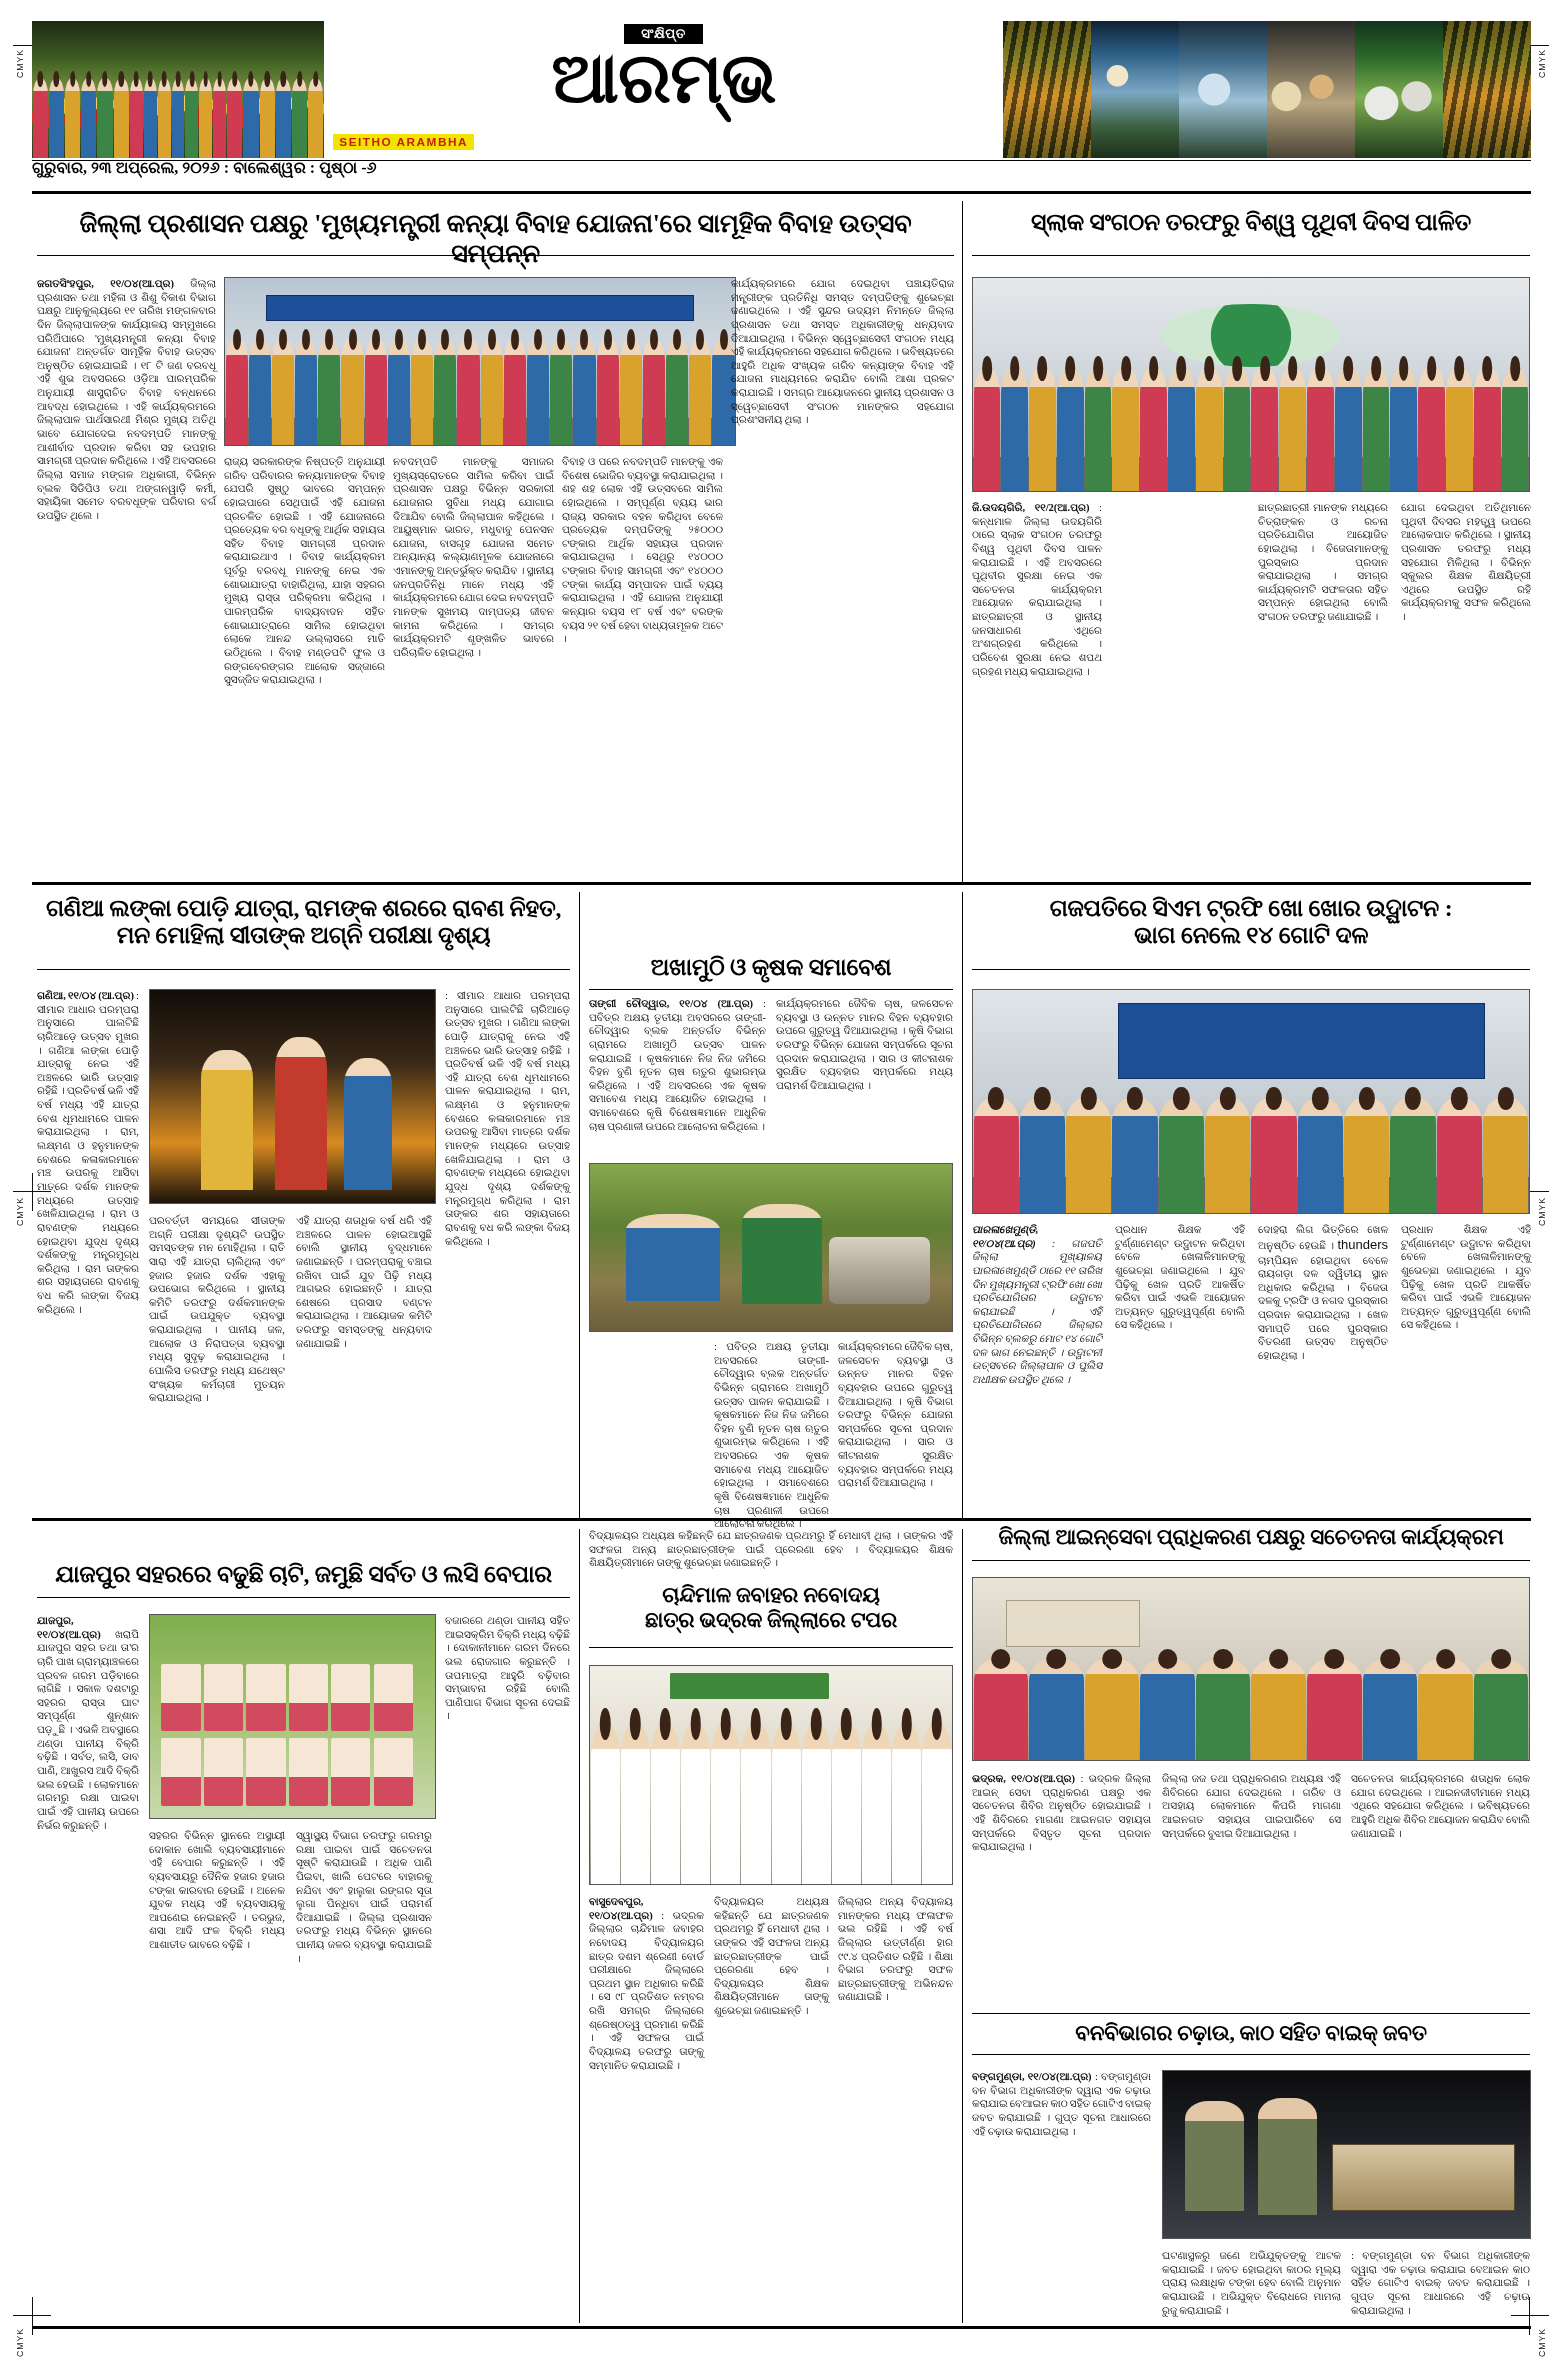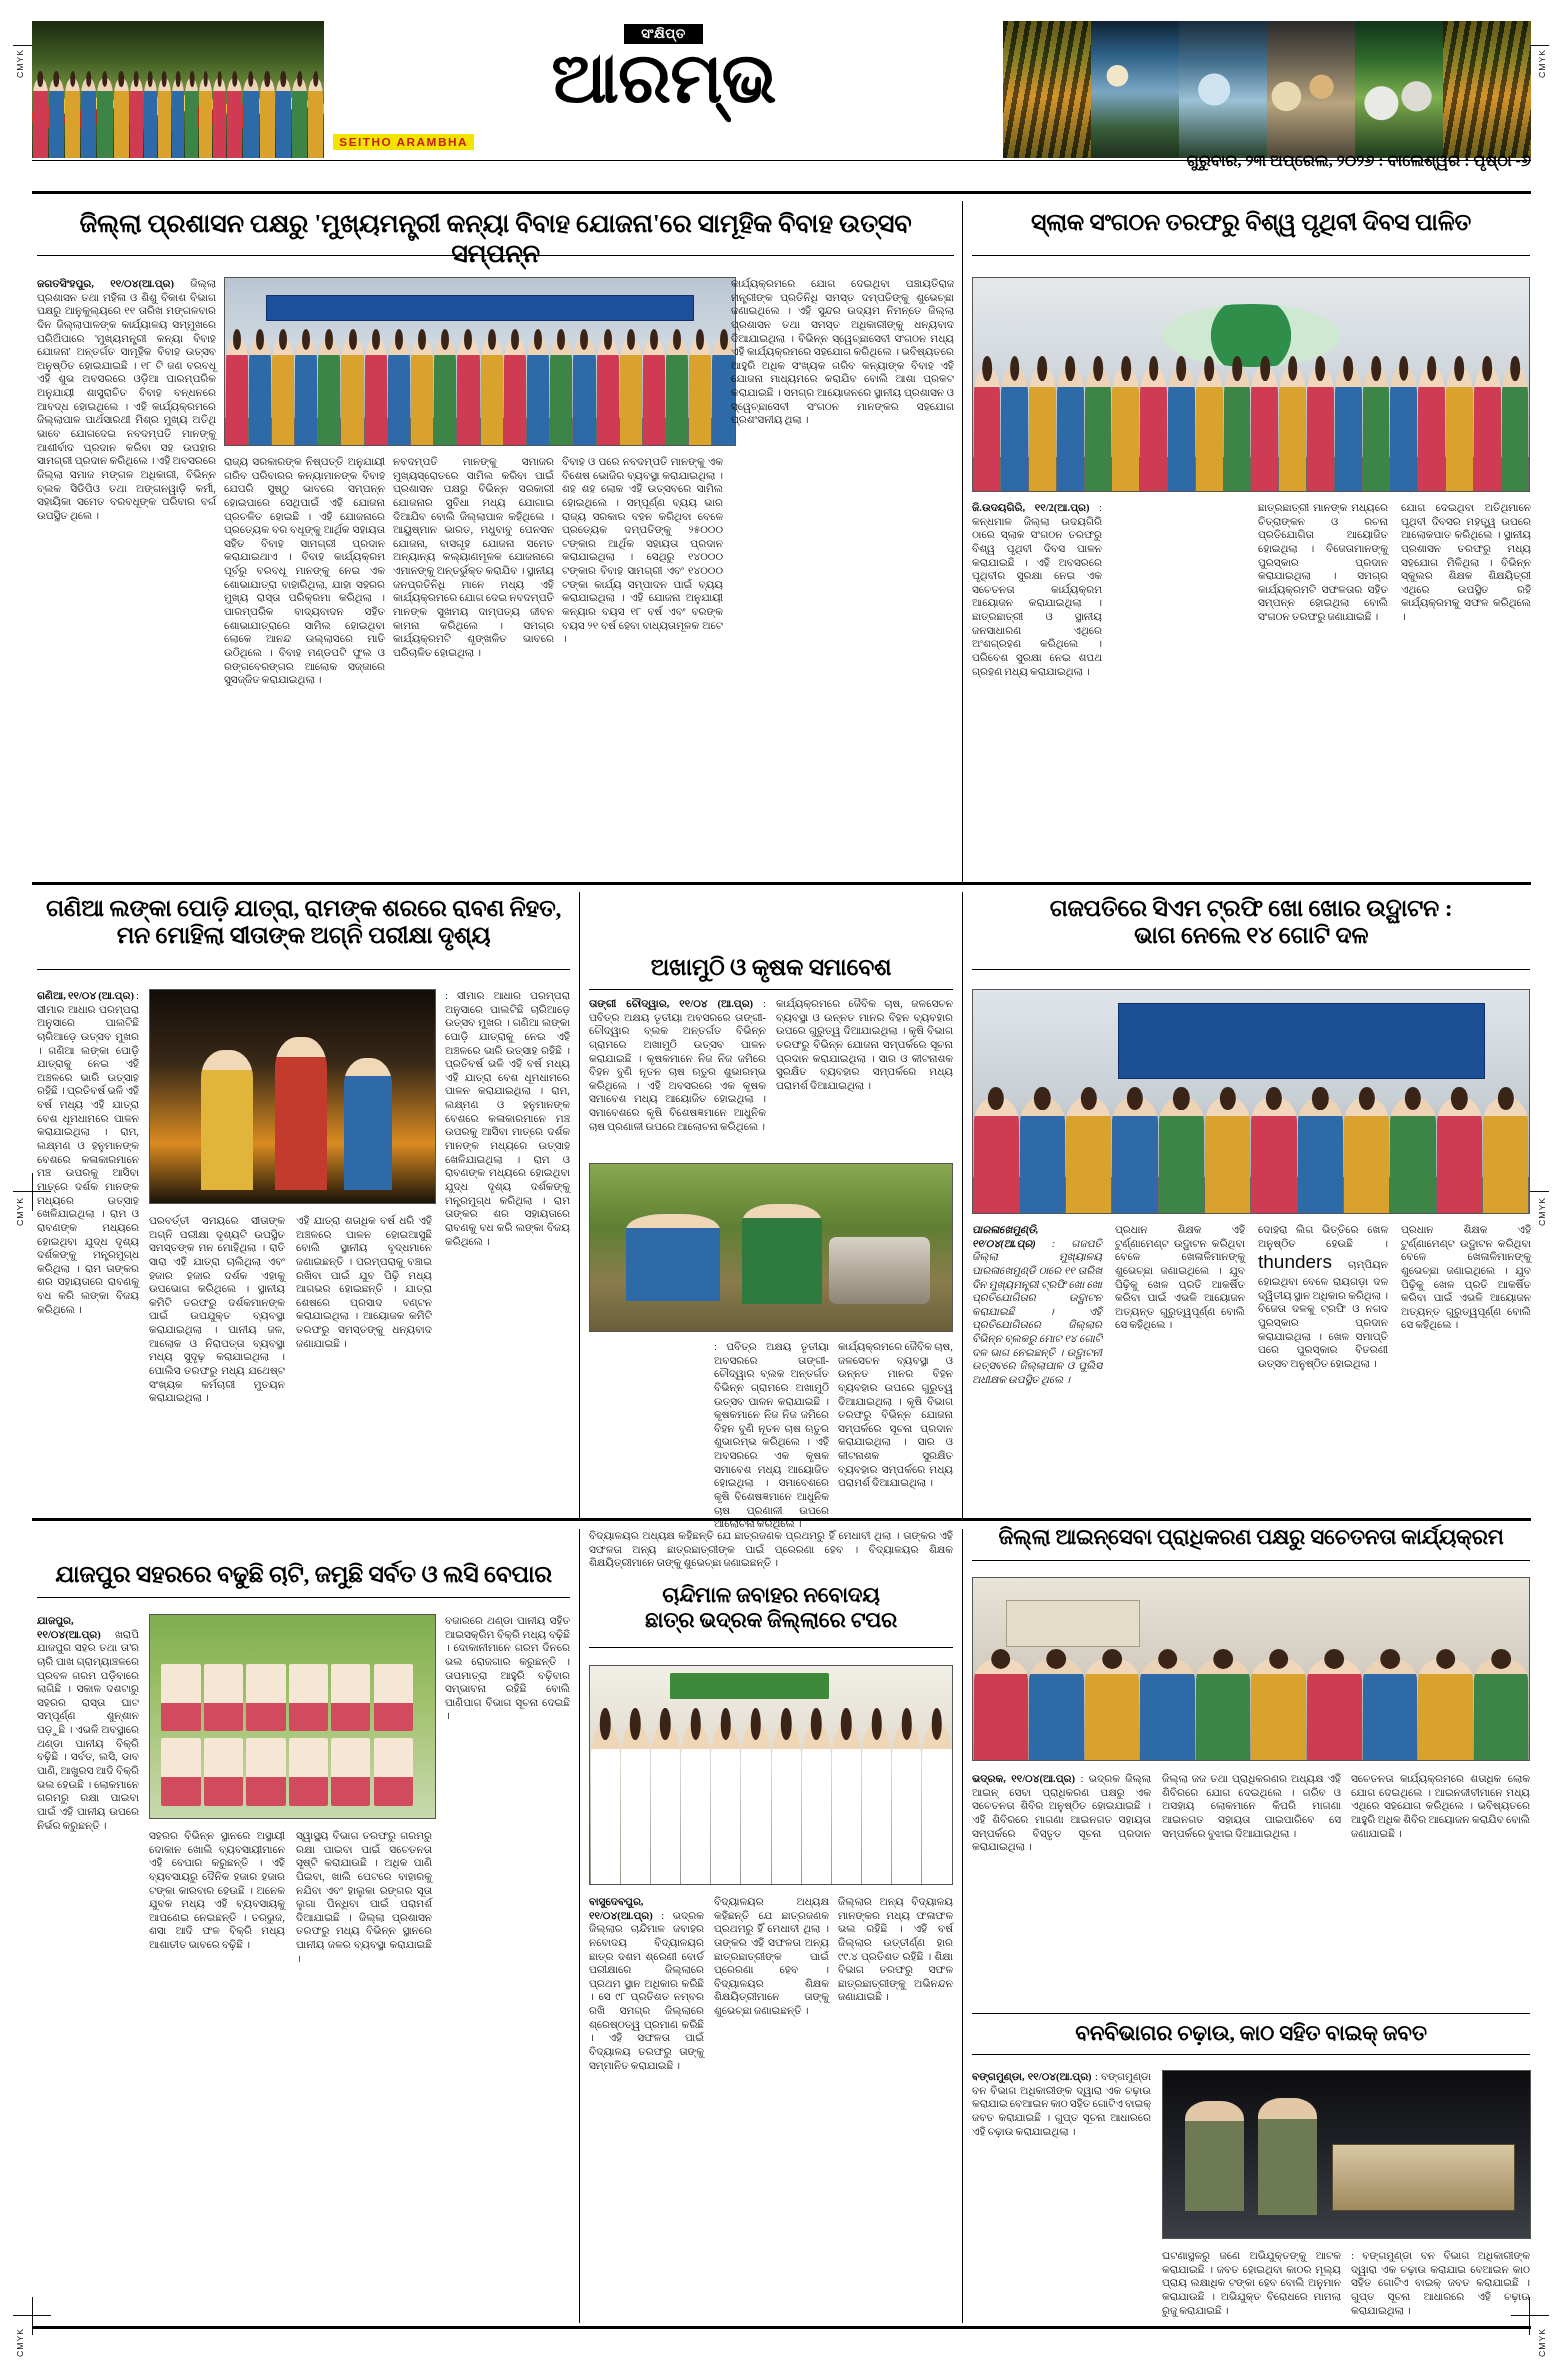--- a/index.html
+++ b/index.html
@@ -222,21 +222,21 @@
             <div class="ph ph-d"></div>
           </div>
         <div class="cell">
             <div class="ph ph-e"></div>
           </div>
       </div>
     </div>
   </div>
 
   <div class="rule hr-thin" style="left:32px; top:160px; width:1499px;"></div>
-  <div class="block" style="left:32px; top:152px; width:1499px; text-align:right;">
+  <div class="block" style="left:32px; top:159px; width:1499px; text-align:left;">
     <span style="font-family:'Liberation Serif',serif; font-size:16px; font-weight:bold;">ଗୁରୁବାର, ୨୩ ଅପ୍ରେଲ, ୨୦୨୬ : ବାଲେଶ୍ୱର : ପୃଷ୍ଠା -୬</span>
   </div>
   <div class="rule hr-thick" style="left:32px; top:191px; width:1499px;"></div>
 
   <div class="rule vr" style="left:962px; top:201px; height:681px;"></div>
 
   <div class="block" style="left:37px; top:209px; width:917px;">
     <div class="hl hl-xl">ଜିଲ୍ଲା ପ୍ରଶାସନ ପକ୍ଷରୁ 'ମୁଖ୍ୟମନ୍ତ୍ରୀ କନ୍ୟା ବିବାହ ଯୋଜନା'ରେ ସାମୂହିକ ବିବାହ ଉତ୍ସବ ସମ୍ପନ୍ନ</div>
   </div>
   <div class="rule hr-thin" style="left:37px; top:255px; width:917px;"></div>
@@ -426,21 +426,21 @@
   <div class="block body-txt" style="left:972px; top:1223px; width:130px; height:287px;font-style:italic;">
     <p><span class="dateline">ପାରଳାଖେମୁଣ୍ଡି, ୧୧/୦୪(ଆ.ପ୍ର)</span>
        <span>: ଗଜପତି ଜିଲ୍ଲା ମୁଖ୍ୟାଳୟ ପାରଳାଖେମୁଣ୍ଡି ଠାରେ ୧୧ ତାରିଖ ଦିନ ମୁଖ୍ୟମନ୍ତ୍ରୀ ଟ୍ରଫି ଖୋ ଖୋ ପ୍ରତିଯୋଗିତାର ଉଦ୍ଘାଟନ କରାଯାଇଛି । ଏହି ପ୍ରତିଯୋଗିତାରେ ଜିଲ୍ଲାର ବିଭିନ୍ନ ବ୍ଲକରୁ ମୋଟ ୧୪ ଗୋଟି ଦଳ ଭାଗ ନେଇଛନ୍ତି । ଉଦ୍ଘାଟନୀ ଉତ୍ସବରେ ଜିଲ୍ଲାପାଳ ଓ ପୁଲିସ ଅଧୀକ୍ଷକ ଉପସ୍ଥିତ ଥିଲେ ।</span></p>
   </div>
   <div class="block body-txt" style="left:1115px; top:1223px; width:130px; height:287px;">
     <p>ପ୍ରଧାନ ଶିକ୍ଷକ ଏହି ଟୁର୍ଣ୍ଣାମେଣ୍ଟ ଉଦ୍ଘାଟନ କରିଥିବା ବେଳେ ଖେଳାଳିମାନଙ୍କୁ ଶୁଭେଚ୍ଛା ଜଣାଇଥିଲେ । ଯୁବ ପିଢ଼ିକୁ ଖେଳ ପ୍ରତି ଆକର୍ଷିତ କରିବା ପାଇଁ ଏଭଳି ଆୟୋଜନ ଅତ୍ୟନ୍ତ ଗୁରୁତ୍ୱପୂର୍ଣ୍ଣ ବୋଲି ସେ କହିଥିଲେ ।</p>
   </div>
   <div class="block body-txt" style="left:1258px; top:1223px; width:130px; height:287px;">
     <p>
       <span>ଦୋହରା ଲିଗ ଭିତ୍ତିରେ ଖେଳ ଅନୁଷ୍ଠିତ ହେଉଛି ।</span>
-      <span style="font-family:'Liberation Sans',sans-serif; font-size:19px;">thunders</span>
+      <span style="font-family:'Liberation Sans',sans-serif; font-size:13px;">thunders</span>
       <span>ଚାମ୍ପିୟନ ହୋଇଥିବା ବେଳେ ରାୟଗଡ଼ା ଦଳ ଦ୍ୱିତୀୟ ସ୍ଥାନ ଅଧିକାର କରିଥିଲା । ବିଜେତା ଦଳକୁ ଟ୍ରଫି ଓ ନଗଦ ପୁରସ୍କାର ପ୍ରଦାନ କରାଯାଇଥିଲା । ଖେଳ ସମାପ୍ତି ପରେ ପୁରସ୍କାର ବିତରଣୀ ଉତ୍ସବ ଅନୁଷ୍ଠିତ ହୋଇଥିଲା ।</span>
     </p>
   </div>
   <div class="block body-txt" style="left:1401px; top:1223px; width:130px; height:287px;">
     <p>ପ୍ରଧାନ ଶିକ୍ଷକ ଏହି ଟୁର୍ଣ୍ଣାମେଣ୍ଟ ଉଦ୍ଘାଟନ କରିଥିବା ବେଳେ ଖେଳାଳିମାନଙ୍କୁ ଶୁଭେଚ୍ଛା ଜଣାଇଥିଲେ । ଯୁବ ପିଢ଼ିକୁ ଖେଳ ପ୍ରତି ଆକର୍ଷିତ କରିବା ପାଇଁ ଏଭଳି ଆୟୋଜନ ଅତ୍ୟନ୍ତ ଗୁରୁତ୍ୱପୂର୍ଣ୍ଣ ବୋଲି ସେ କହିଥିଲେ ।</p>
   </div>
 
   <div class="rule hr-thick" style="left:32px; top:1518px; width:1499px;"></div>
 
   <div class="rule vr" style="left:579px; top:1529px; height:794px;"></div>

